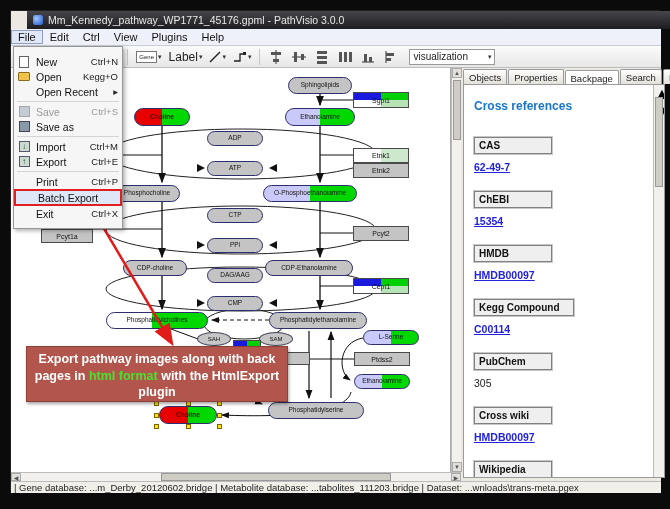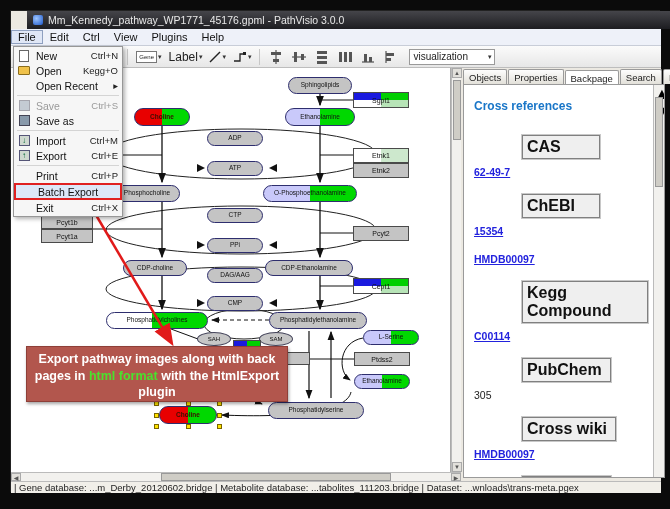--- a/index.html
+++ b/index.html
@@ -48,21 +48,21 @@
   .choline-label { color:#3c0f00; font-weight:bold; }
   .hdl { position:absolute; width:5px; height:5px; background:#ffe400; border:1px solid #7a6500; z-index:12; }
 
   
   .callout { position:absolute; left:15px; top:278px; width:262px; height:56px; z-index:30;
     background:#b2564d; border:1px solid #8e3f38; box-shadow:1px 2px 3px rgba(0,0,0,.35);
     color:#fff; font-weight:bold; font-size:12.5px; line-height:1.32; text-align:center; padding:4px 6px; }
   .callout .hl { color:#4ae12e; }
 
   
-  .filemenu { position:absolute; left:2px; top:35px; width:110px; z-index:50; background:#f6f6f6; border:1px solid #979797; box-shadow:2px 2px 4px rgba(0,0,0,.3); padding:1px 0; font-size:10.5px; color:#111; }
+  .filemenu { position:absolute; left:2px; top:35px; width:110px; z-index:50; background:#f6f6f6; border:1px solid #979797; box-shadow:2px 2px 4px rgba(0,0,0,.3); padding:7px 0; font-size:10.5px; color:#111; }
   .fm-row { display:flex; align-items:center; height:15px; padding:0 4px 0 2px; position:relative; }
   .fm-ic { width:16px; height:12px; margin-right:4px; display:flex; align-items:center; justify-content:center; flex:0 0 16px; }
   .fm-lab { flex:1; }
   .fm-sc { color:#222; font-size:9.5px; }
   .fm-sep { height:1px; background:#d4d4d4; margin:2px 3px; }
   .fm-row.dis .fm-lab, .fm-row.dis .fm-sc { color:#9a9a9a; }
   .fm-row.hilite { background:#dde7f7; border:2px solid #e02020; height:17px; }
   .ic-new { width:10px; height:12px; background:#fff; border:1px solid #666; }
   .ic-folder { width:12px; height:9px; background:#f0c24a; border:1px solid #8a6d1e; border-radius:1px; }
   .ic-save { width:11px; height:11px; background:#8899aa; border:1px solid #445; }
@@ -79,21 +79,21 @@
   
   .sidepanel { position:absolute; left:450px; top:57px; width:200px; height:413px; background:#ece9e2; }
   .tabs { display:flex; height:16px; align-items:flex-end; padding-left:2px; gap:1px; }
   .tab { font-size:9.5px; padding:2px 5px 1px; background:linear-gradient(#fdfdfd,#e3e1da); border:1px solid #9a9a9a; border-bottom:none; border-radius:2px 2px 0 0; color:#222; }
   .tab.active { background:#fff; height:15px; font-weight:normal; position:relative; top:1px; }
   .panelbody { position:absolute; left:2px; top:16px; width:202px; height:394px; background:#fff; border:1px solid #9a9a9a; overflow:hidden; }
   .panelinner { position:absolute; left:0; top:0; width:184px; height:394px; padding:10px 0 0 10px; }
   .pscroll { position:absolute; right:0; top:0; width:11px; height:394px; background:#f2f1ee; border-left:1px solid #bbb; }
   .pthumb { position:absolute; left:1px; top:12px; width:8px; height:90px; background:#cfcdc6; border:1px solid #999; }
   .xref-head { color:#1976c8; font-weight:bold; font-size:12px; margin:4px 0 22px; }
-  .sec-box { display:inline-block; border:1px solid #808080; outline:1px solid #c8c8c8; background:#efefef; font-weight:bold; font-size:16px; color:#111; padding:2px 8px 2px 4px; min-width:78px; margin-bottom:7px;margin-left:48px; }
+  .sec-box { display:inline-block; border:1px solid #808080; outline:1px solid #c8c8c8; background:#efefef; font-weight:bold; font-size:10px; color:#111; padding:2px 8px 2px 4px; min-width:78px; margin-bottom:7px; }
   .sec-box.wide { min-width:100px; }
   .sec-val { font-size:10.5px; font-weight:bold; color:#2222dd; text-decoration:underline; margin-bottom:16px; display:block; }
   .sec-val.plain { color:#222; text-decoration:none; font-weight:normal; }
 
   
   .statusbar { position:absolute; left:0; top:470px; width:650px; height:12px; background:#f1efe9; border-top:1px solid #bbb; font-size:9.5px; color:#222; display:flex; align-items:flex-end; padding-left:3px; overflow:hidden; white-space:nowrap; }
 </style>
 </head>
 <body>
 
@@ -439,20 +439,21 @@
       <div class="panelbody">
         <div class="panelinner">
           <div class="xref-head">Cross references</div>
 
           <div class="sec-box">CAS</div>
           <a class="sec-val">62-49-7</a>
 
           <div class="sec-box">ChEBI</div>
           <a class="sec-val">15354</a>
 
+          <div class="sec-box">HMDB</div>
           <a class="sec-val">HMDB00097</a>
 
           <div class="sec-box wide">Kegg Compound</div>
           <a class="sec-val">C00114</a>
 
           <div class="sec-box">PubChem</div>
           <span class="sec-val plain">305</span>
 
           <div class="sec-box">Cross wiki</div>
           <a class="sec-val">HMDB00097</a>

